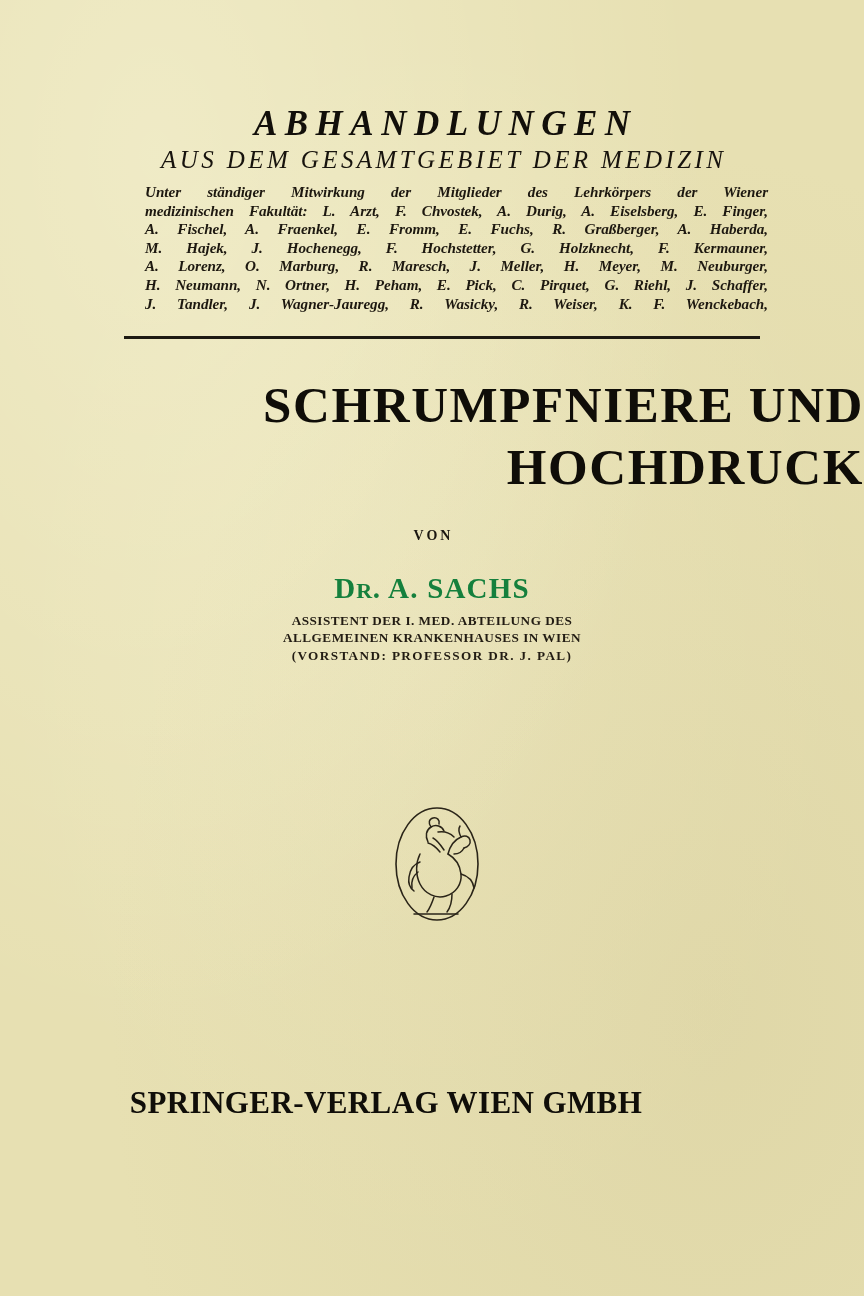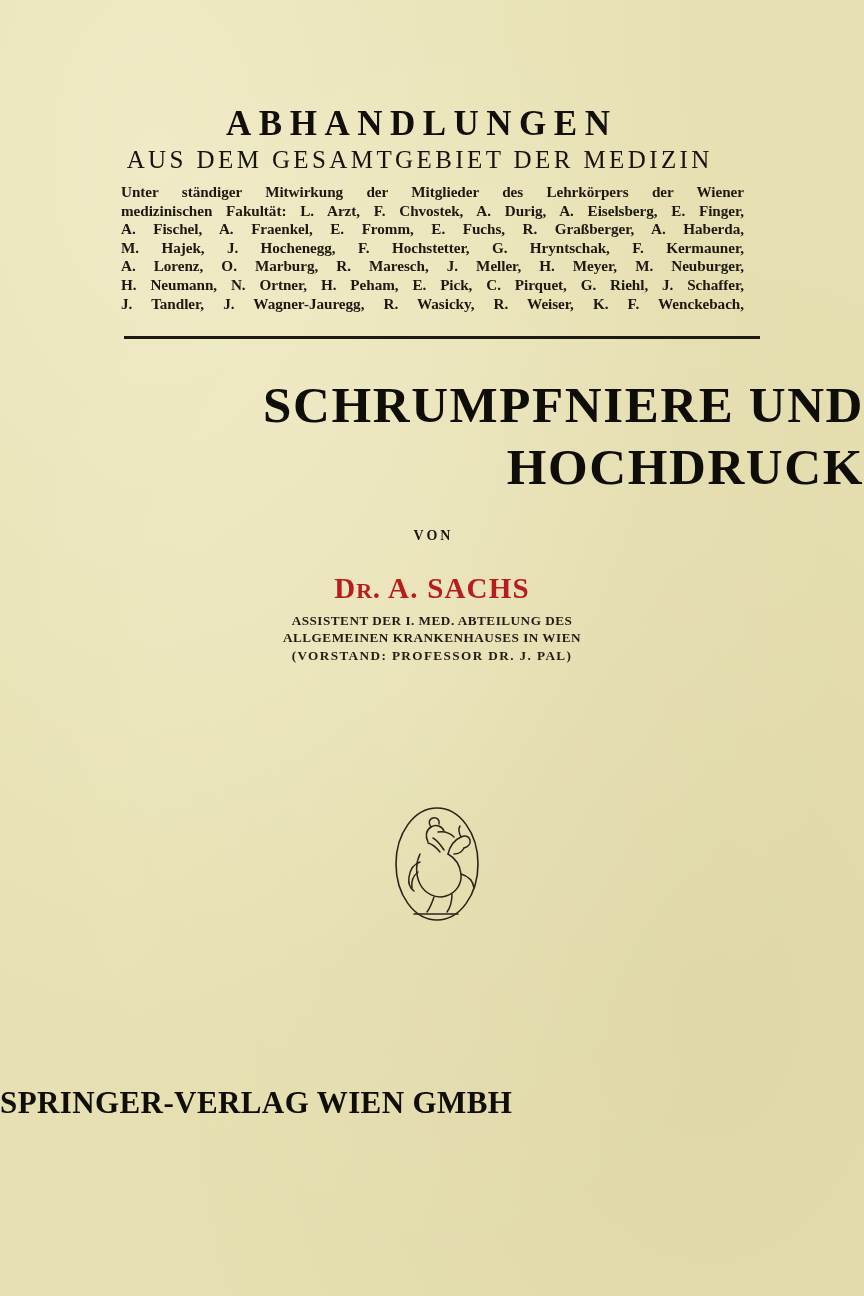--- a/index.html
+++ b/index.html
@@ -31,24 +31,25 @@
   .page {
     position: relative;
     z-index: 1;
     width: 864px;
     height: 1296px;
   }
 
   
   .series-block {
     position: absolute;
-    left: 92px;
+    left: 116px;
     top: 104px;
     width: 652px;
     text-align: center;
+    font-style: italic;
   }
   .series-title {
     font-size: 35px;
     font-weight: bold;
     letter-spacing: 7.5px;
     line-height: 40px;
     text-indent: 7.5px;
     color: #120f0a;
   }
   .series-subtitle {
@@ -116,21 +117,21 @@
   }
   .author {
     position: absolute;
     left: 0;
     top: 572px;
     width: 864px;
     text-align: center;
     font-size: 29px;
     font-weight: bold;
     letter-spacing: 1.2px;
-    color: #b91c1c;
+    color: #15803d;
   }
   .author .dr-small {
     font-size: 22px;
     letter-spacing: 0.6px;
   }
   .affiliation {
     position: absolute;
     left: 0;
     top: 612px;
     width: 864px;
@@ -152,20 +153,21 @@
     height: 126px;
   }
   .logo svg { display: block; }
 
   
   .imprint {
     position: absolute;
     left: 0;
     top: 1085px;
     width: 772px;
+    text-align: center;
   }
   .publisher {
     font-size: 31px;
     font-weight: bold;
     letter-spacing: 0.4px;
     line-height: 36px;
     color: #100e09;
   }
   .year {
     font-size: 31px;
@@ -182,21 +184,21 @@
 
 <div class="page">
 
   <div class="series-block">
     <div class="series-title">ABHANDLUNGEN</div>
     <div class="series-subtitle">AUS DEM GESAMTGEBIET DER MEDIZIN</div>
     <div class="editors">
       <div>Unter ständiger Mitwirkung der Mitglieder des Lehrkörpers der Wiener</div>
       <div>medizinischen Fakultät: L. Arzt, F. Chvostek, A. Durig, A. Eiselsberg, E. Finger,</div>
       <div>A. Fischel, A. Fraenkel, E. Fromm, E. Fuchs, R. Graßberger, A. Haberda,</div>
-      <div>M. Hajek, J. Hochenegg, F. Hochstetter, G. Hryntschak, F. Kermauner,</div>
+      <div>M. Hajek, J. Hochenegg, F. Hochstetter, G. Holzknecht, F. Kermauner,</div>
       <div>A. Lorenz, O. Marburg, R. Maresch, J. Meller, H. Meyer, M. Neuburger,</div>
       <div>H. Neumann, N. Ortner, H. Peham, E. Pick, C. Pirquet, G. Riehl, J. Schaffer,</div>
       <div>J. Tandler, J. Wagner-Jauregg, R. Wasicky, R. Weiser, K. F. Wenckebach,</div>
     </div>
   </div>
 
   <div class="rule"></div>
 
   <div class="main-title">
     <span>SCHRUMPFNIERE  UND</span>

